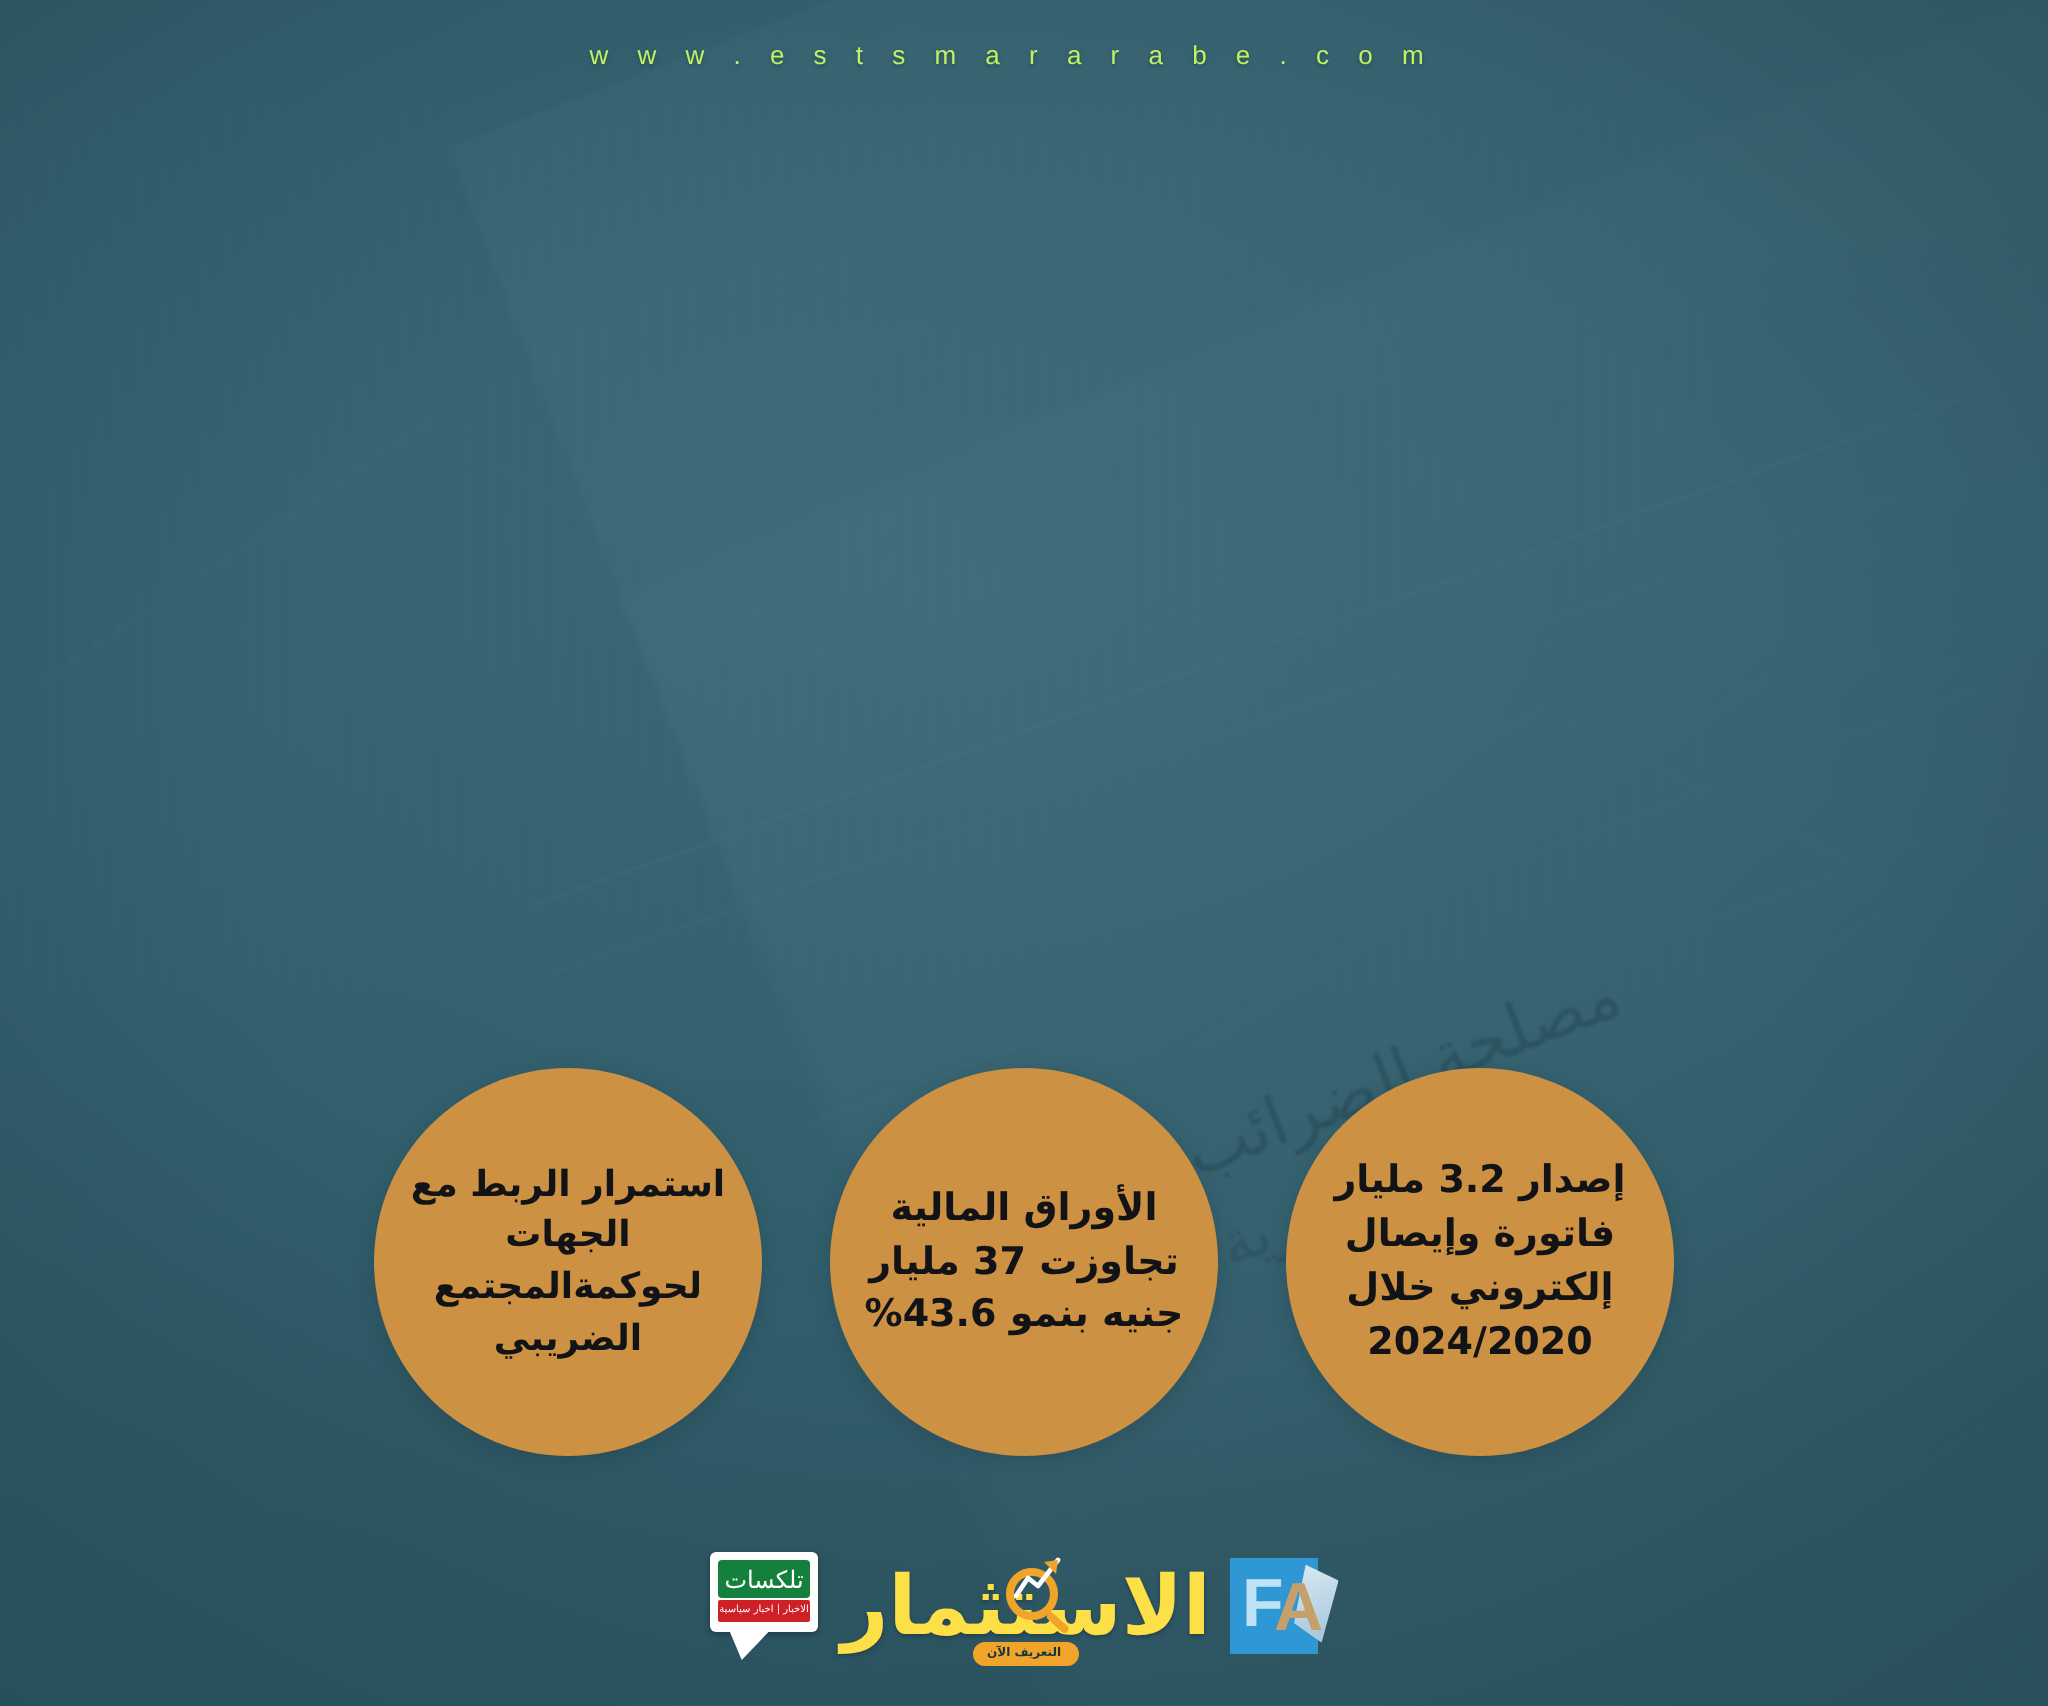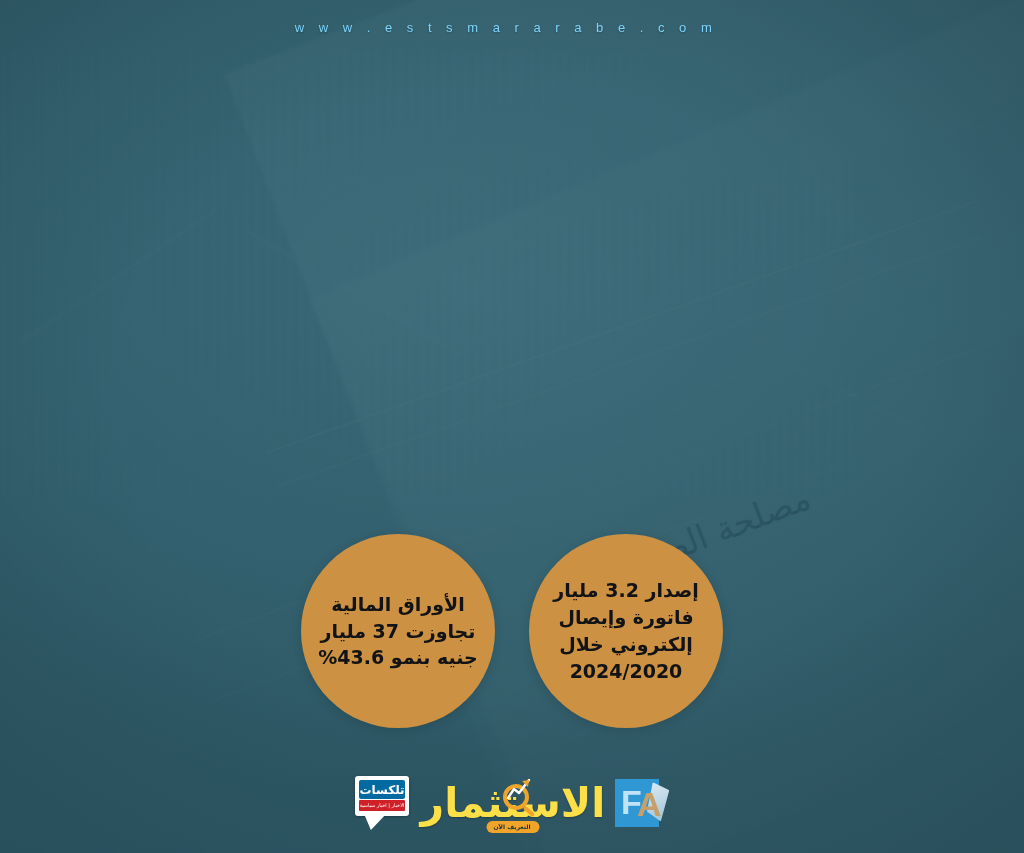--- a/index.html
+++ b/index.html
@@ -123,21 +123,21 @@
     pointer-events:none;
     user-select:none;
   }
   .bg-script .l2 { font-size:30px; opacity:.8; }
 
   
   .site-url {
     position:absolute;
     top:20px; left:0; right:12px;
     text-align:center;
-    color:#7dd3fc;
+    color:#bef264;
     font-family:"Liberation Sans", sans-serif;
     font-size:13px;
     font-weight:400;
     letter-spacing:5.5px;
     direction:ltr;
     text-shadow:0 1px 2px rgba(0,0,0,.25);
   }
 
   
   .circle-row {
@@ -211,26 +211,26 @@
     width:0; height:0;
     border-left:9px solid transparent;
     border-right:13px solid transparent;
     border-top:16px solid #ffffff;
     transform:skewX(-8deg);
   }
   .logo-telexat .band-top {
     position:absolute;
     left:6px; top:4px;
     width:46px; height:19px;
-    background:#0369a1;
+    background:#15803d;
     border-radius:2px;
     display:flex; align-items:center; justify-content:center;
     color:#ffffff;
     font-family:"DejaVu Sans", sans-serif;
-    font-weight:bold;
+    font-weight:normal;
     font-size:12px;
     line-height:1;
     direction:rtl;
     overflow:hidden;
   }
   .logo-telexat .band-bot {
     position:absolute;
     left:6px; top:24px;
     width:46px; height:11px;
     background:#cf2027;
@@ -380,20 +380,23 @@
 
     <div class="stat-circle">
       <div class="stat-text">إصدار 3.2 مليار فاتورة وإيصال إلكتروني خلال 2024/2020</div>
     </div>
 
 
     <div class="stat-circle">
       <div class="stat-text">الأوراق المالية تجاوزت 37 مليار جنيه بنمو 43.6%</div>
     </div>
 
+    <div class="stat-circle">
+      <div class="stat-text sm">استمرار الربط مع الجهات لحوكمةالمجتمع الضريبي</div>
+    </div>
 
   </div>
 
   <div class="logo-strip">
 
     <div class="logo-telexat">
       <div class="bubble"></div>
       <div class="tail"></div>
       <div class="band-top">تلكسات</div>
       <div class="band-bot">الاخبار | اخبار سياسية</div>

